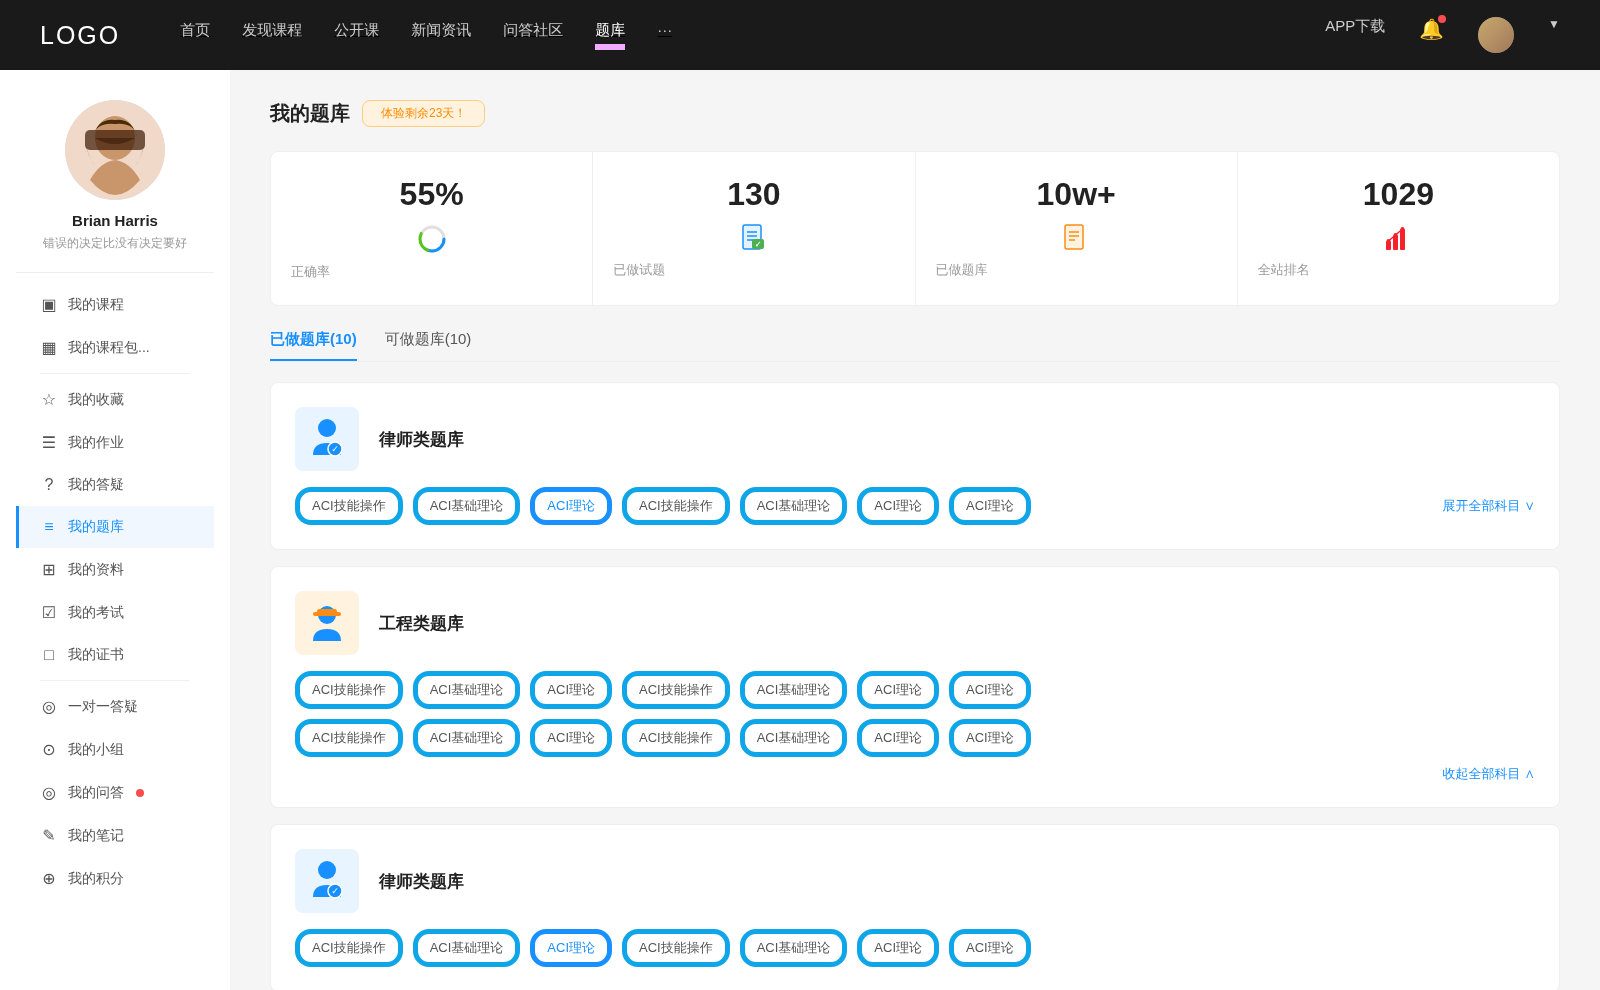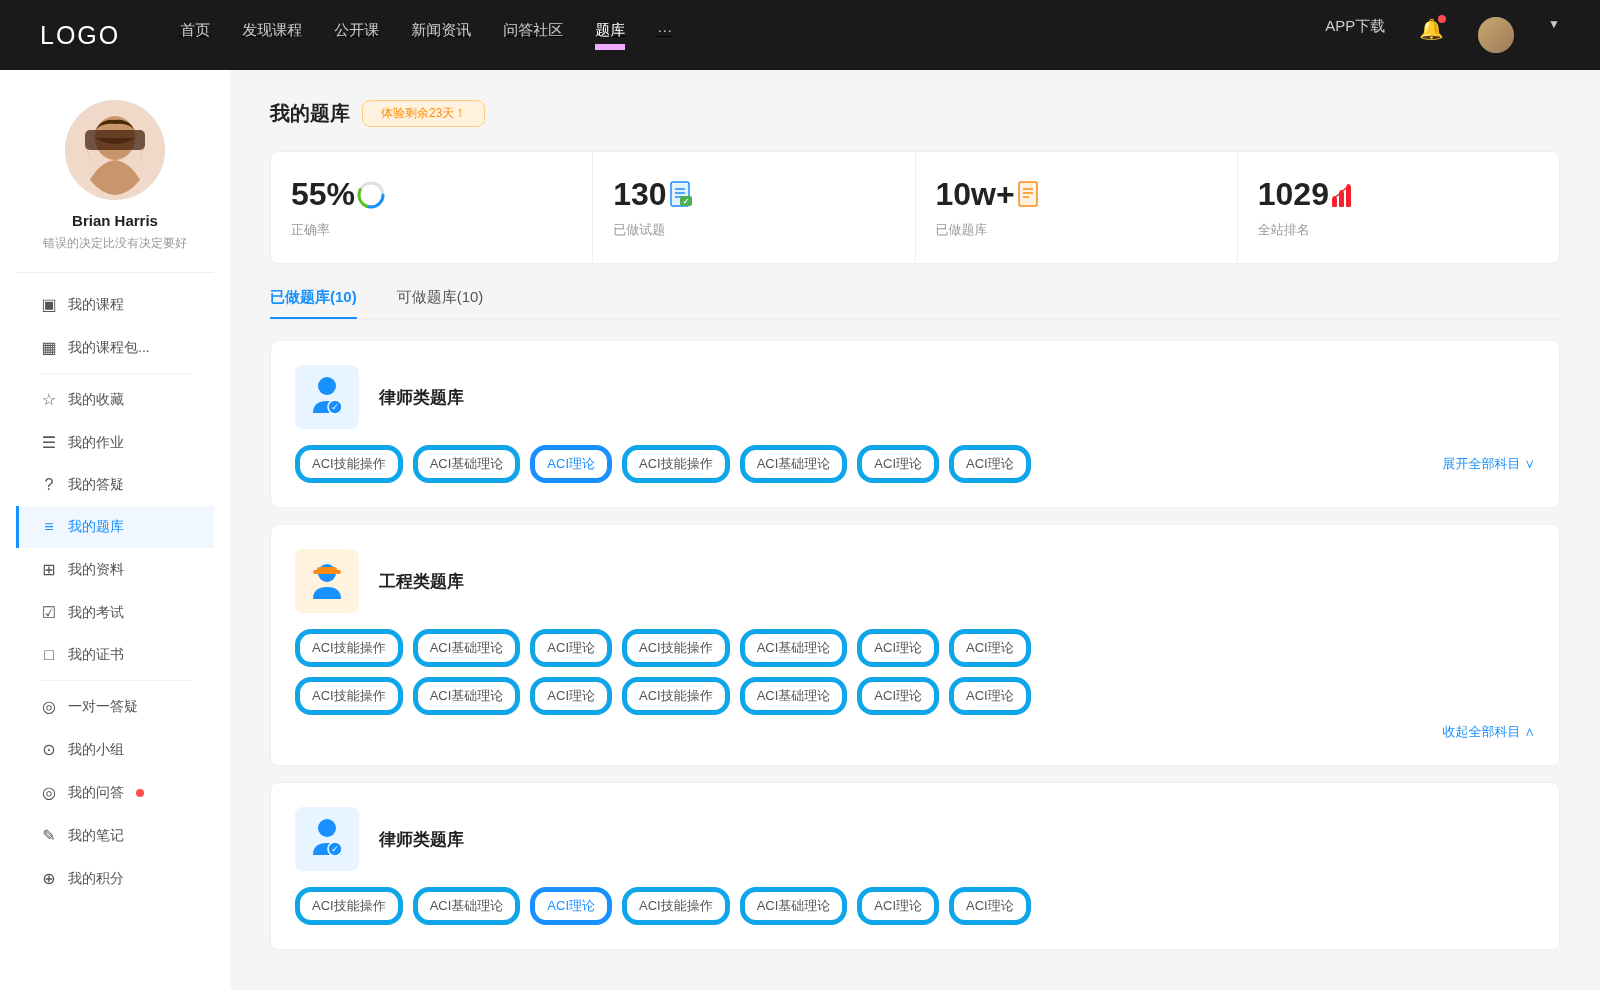--- a/index.html
+++ b/index.html
@@ -170,28 +170,28 @@
     }
     .stat-item {
       flex: 1;
       padding: 24px 20px;
       display: flex;
       flex-direction: column;
       gap: 8px;
       border-right: 1px solid #f0f0f0;
     }
     .stat-item:last-child { border-right: none; }
-    .stat-row { display: flex; align-items: center; gap: 0; }
+    .stat-row { display: flex; align-items: center; gap: 10px; flex-direction: column; }
     .stat-value { font-size: 32px; font-weight: 700; color: #222; }
     .stat-label { font-size: 13px; color: #999; }
 
     
     .tab-bar {
       display: flex;
-      gap: 40px;
+      gap: 28px;
       margin-bottom: 20px;
       border-bottom: 1px solid #eee;
       padding-bottom: 0;
     }
     .tab-item {
       font-size: 15px;
       color: #555;
       padding-bottom: 12px;
       cursor: pointer;
       position: relative;

